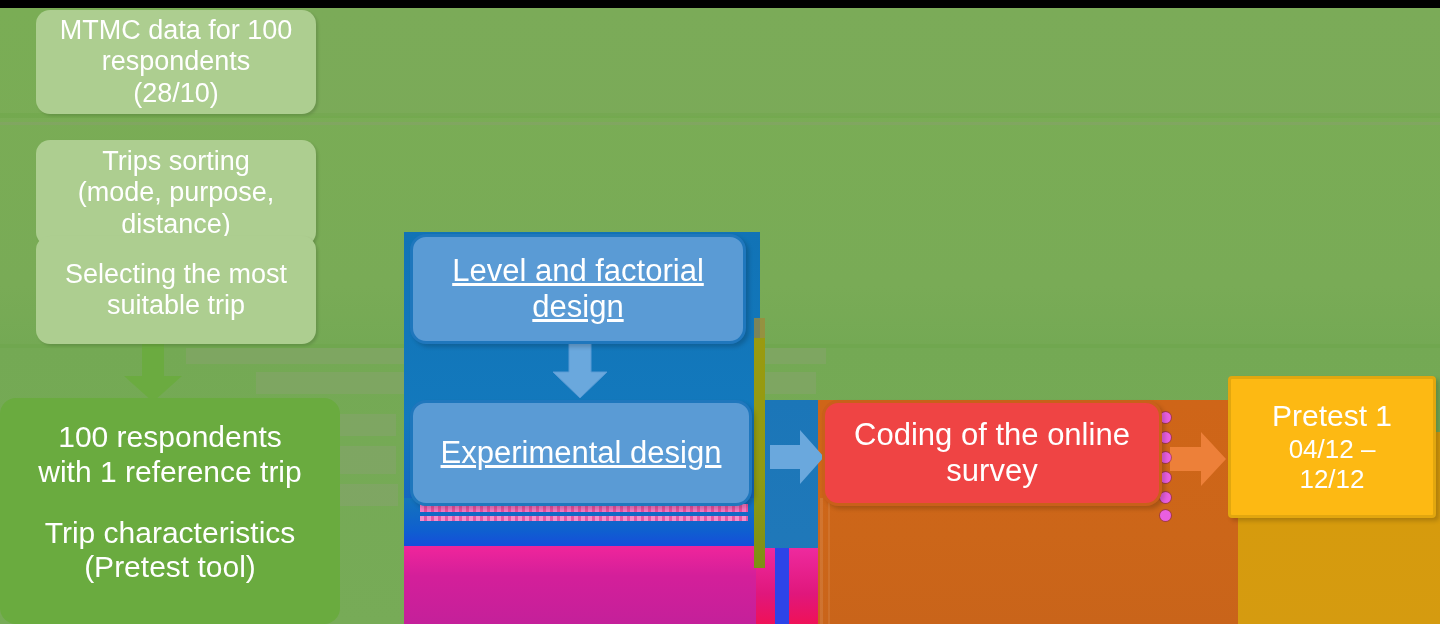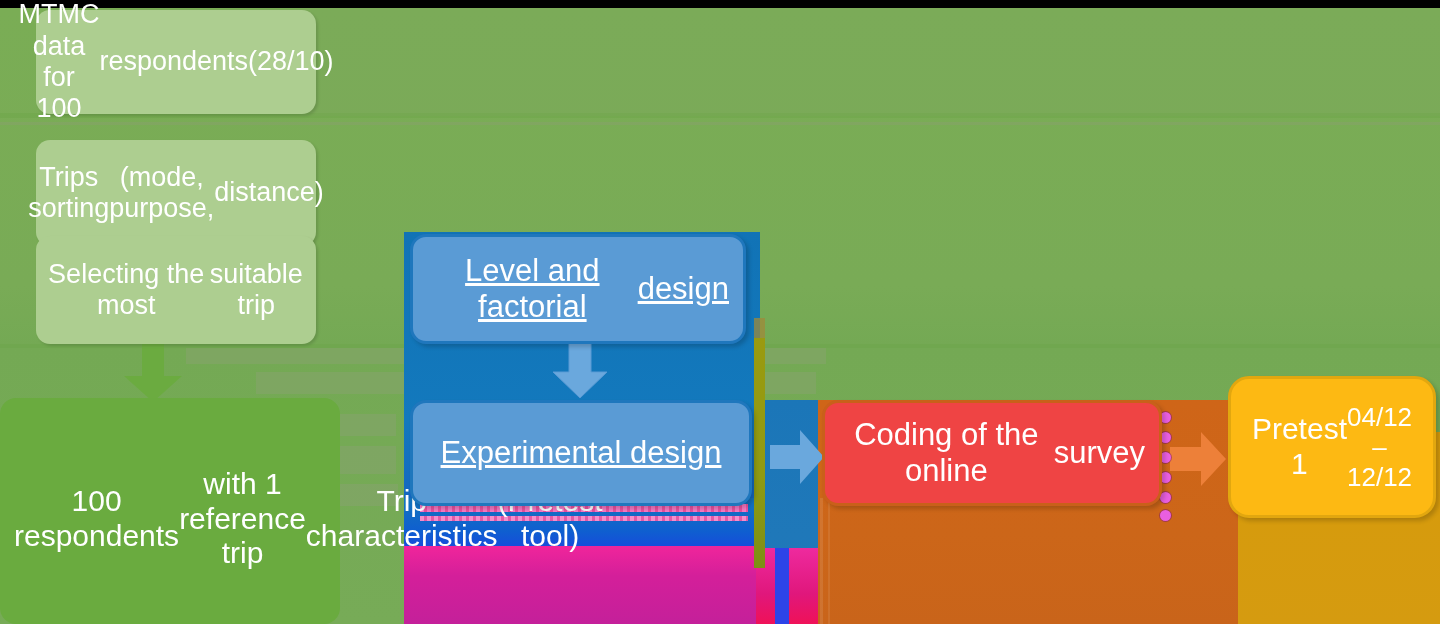--- a/index.html
+++ b/index.html
@@ -87,21 +87,21 @@
   }
   .band-green-rcap {
     left: 1218px; top: 400px; width: 30px; height: 224px;
     background: #74a954;
   }
 
   
   .box {
     position: absolute;
     display: flex;
-    flex-direction: row;
+    flex-direction: column;
     align-items: center;
     justify-content: center;
     text-align: center;
     color: #ffffff;
     line-height: 1.16;
     border-radius: 14px;
   }
 
   .box-lightgreen {
     background: #adce90;
@@ -128,21 +128,21 @@
     background: #ef4444;
     border: 3px solid #c9601a;
     border-radius: 16px;
     font-size: 31px;
     padding: 2px 14px;
     box-shadow: 3px 3px 4px rgba(0,0,0,.18);
   }
   .box-yellow {
     background: #fdb913;
     border: 3px solid #e2a70f;
-    border-radius: 21px;
+    border-radius: 4px;
     padding: 2px 25px;
     box-shadow: 3px 3px 4px rgba(0,0,0,.18);
   }
   .yellow-title { font-size: 30px; }
   .yellow-sub   { font-size: 26px; }
 
   
   .arrow { position: absolute; }
   .arrow svg { display: block; }
 

